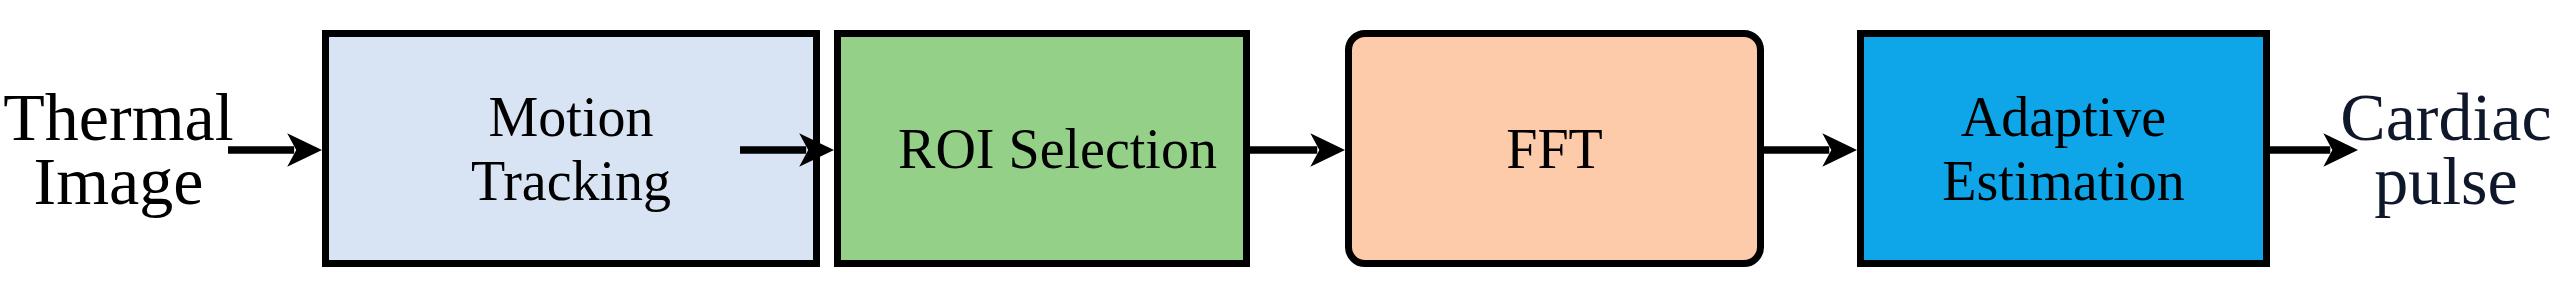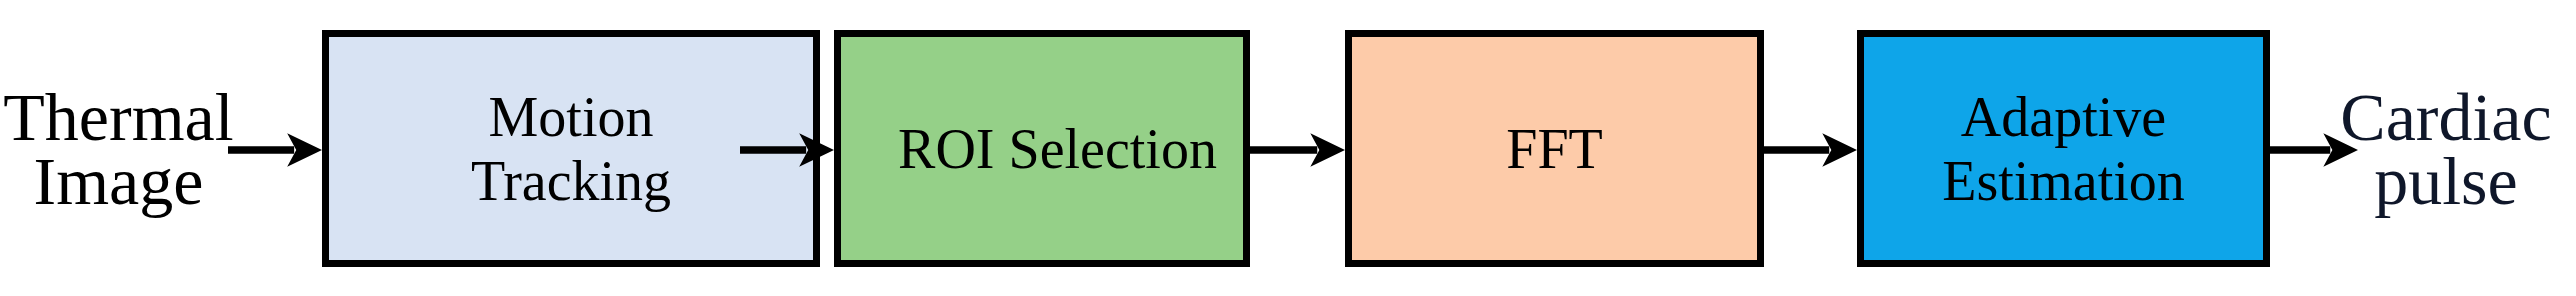--- a/index.html
+++ b/index.html
@@ -88,21 +88,21 @@
 
   <div class="node-box" id="box-roi" style="background-color: rgb(149, 208, 136); padding-left: 31px;">
     <span class="node-label">ROI Selection</span>
   </div>
 
   <svg class="flow-arrow" id="arrow-3" width="95" height="42" viewBox="0 0 137 60" style="color: rgb(0, 0, 0);">
     <line x1="0" y1="30" x2="97" y2="30" stroke="currentColor" stroke-width="11"></line>
     <path d="M 137 30 L 87 6 L 100 30 L 87 54 Z" fill="currentColor"></path>
   </svg>
 
-  <div class="node-box" id="box-fft" style="background-color: rgb(253, 203, 169);">
+  <div class="node-box" id="box-fft" style="background-color: rgb(253, 203, 169); border-radius: 20px;">
     <span class="node-label">FFT</span>
   </div>
 
   <svg class="flow-arrow" id="arrow-4" width="93" height="42" viewBox="0 0 134 60" style="color: rgb(0, 0, 0);">
     <line x1="0" y1="30" x2="94" y2="30" stroke="currentColor" stroke-width="11"></line>
     <path d="M 134 30 L 84 6 L 97 30 L 84 54 Z" fill="currentColor"></path>
   </svg>
 
   <div class="node-box" id="box-adaptive" style="background-color: #0ea5e9;">
     <span class="node-label">Adaptive

